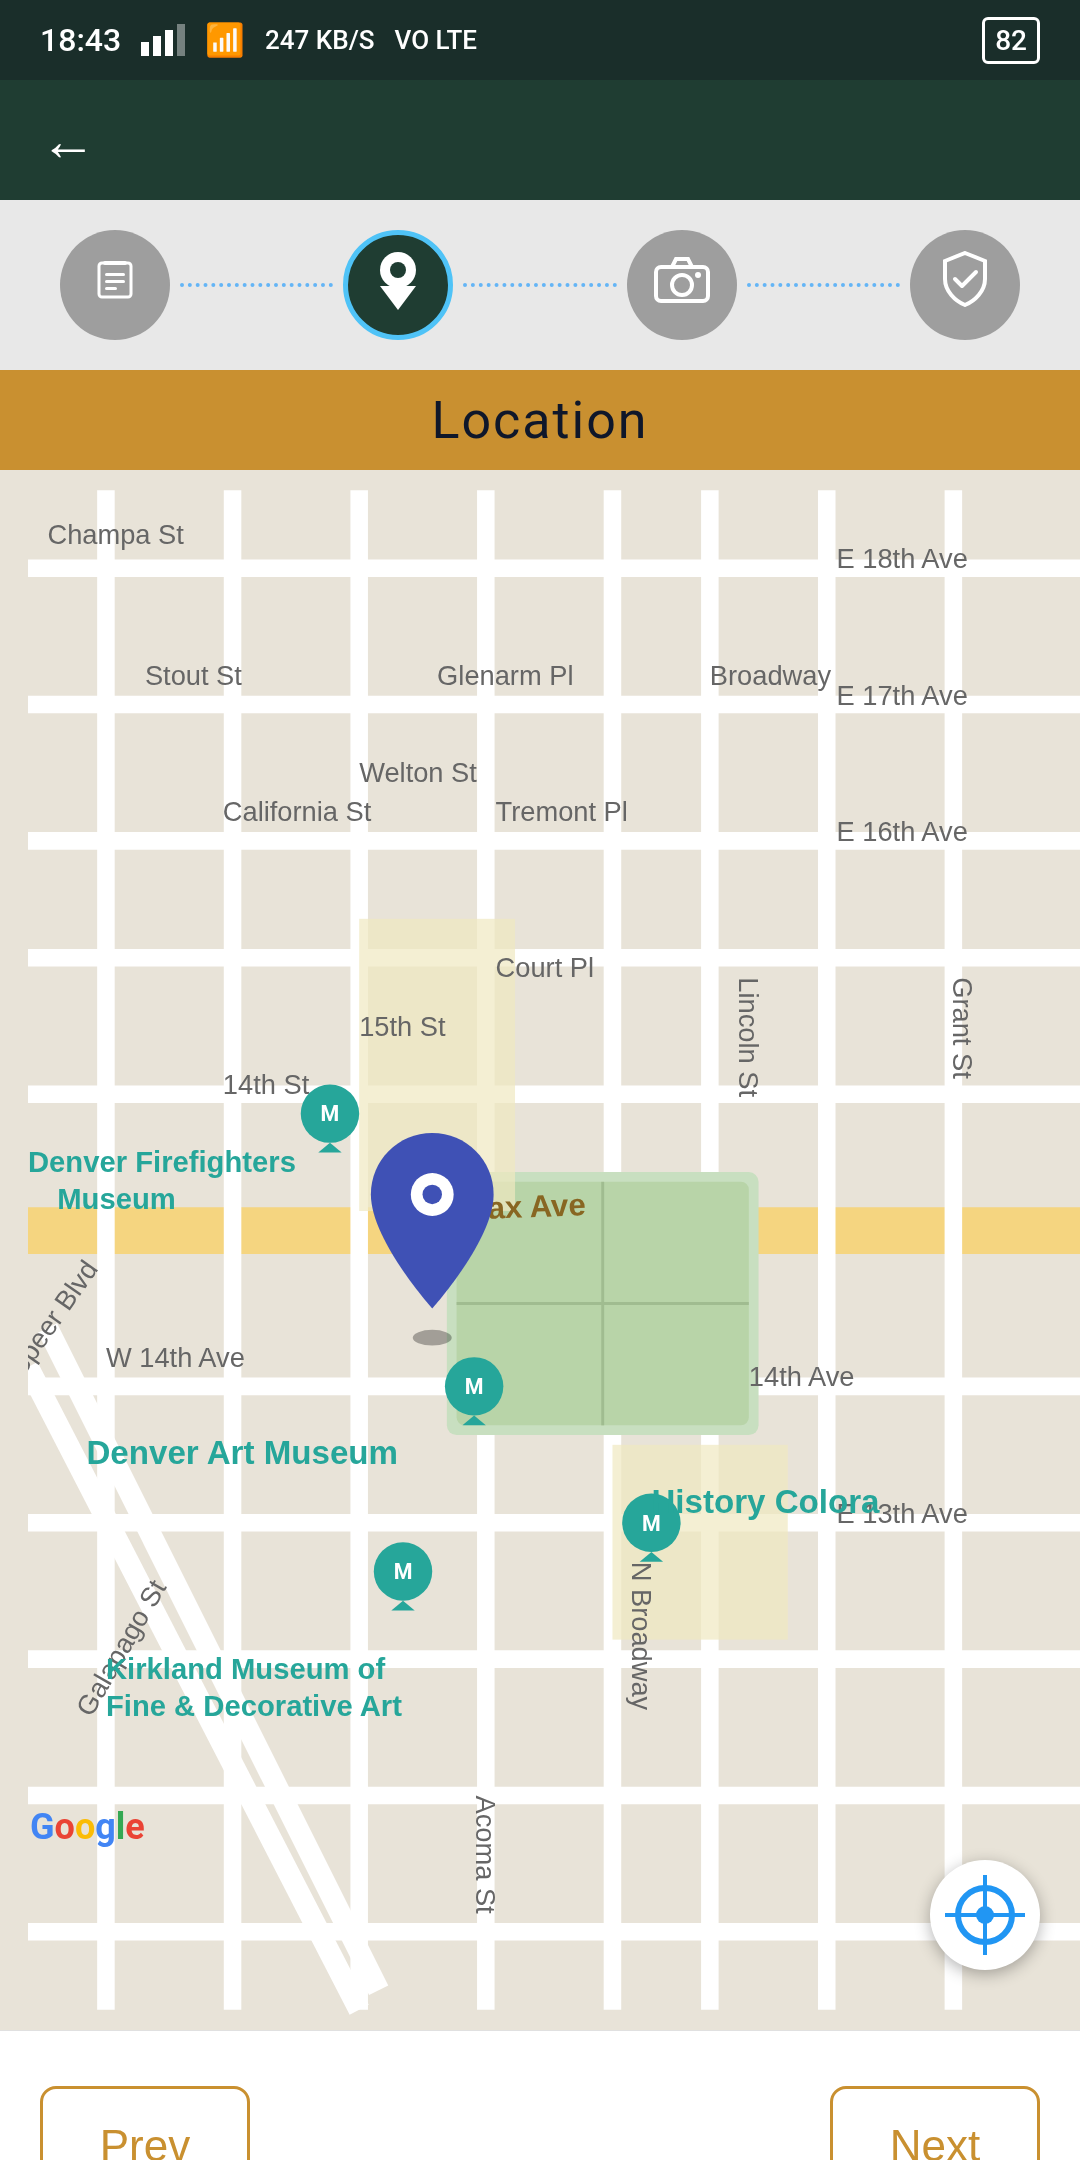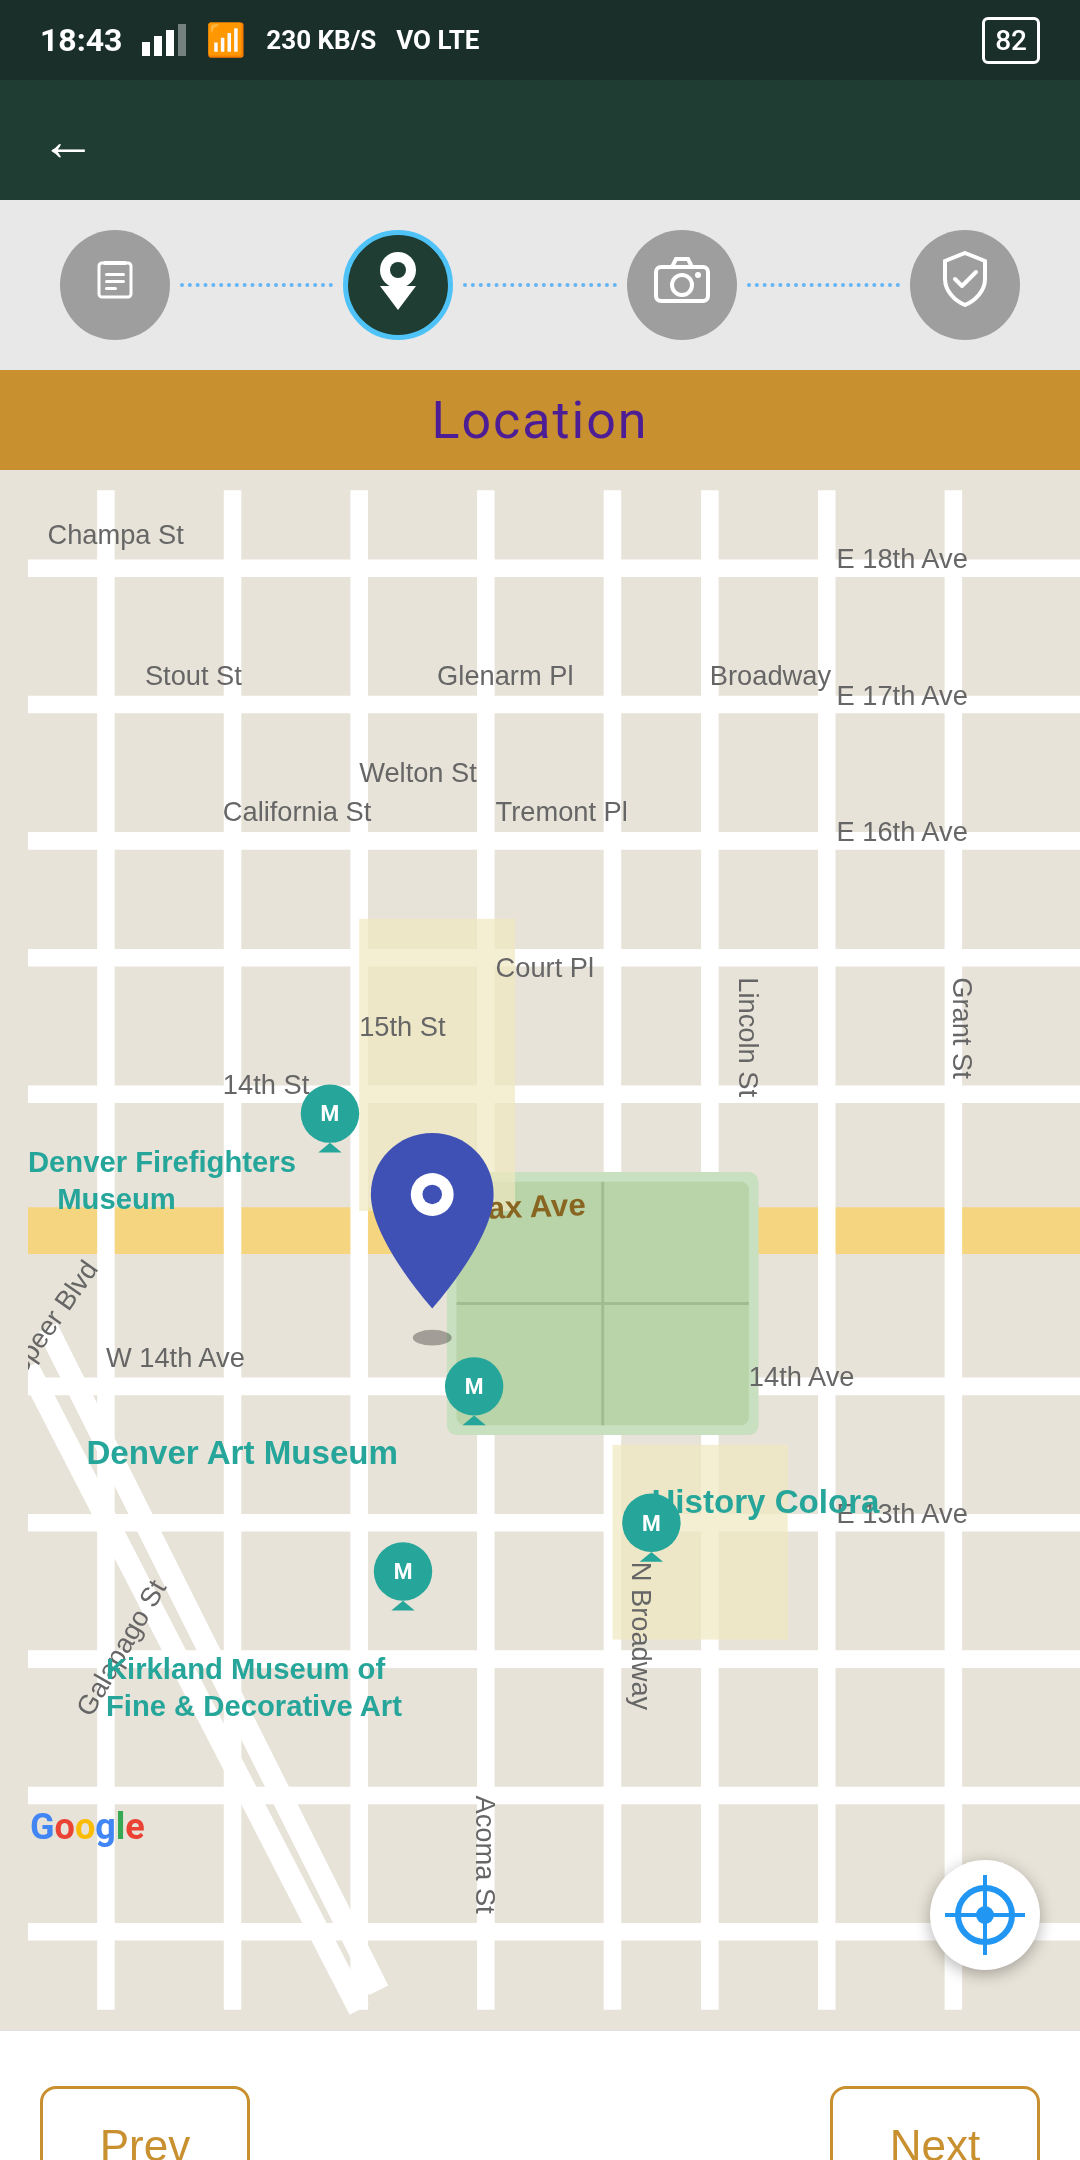--- a/index.html
+++ b/index.html
@@ -18,21 +18,21 @@
       background: #1a2e2a;
       height: 80px;
       display: flex;
       align-items: center;
       justify-content: space-between;
       padding: 0 40px;
       color: white;
       font-size: 32px;
       font-weight: 500;
     }
-    .status-left { display: flex; align-items: center; gap: 20px; font-weight: bold; }
+    .status-left { display: flex; align-items: center; gap: 20px; }
     .status-right { display: flex; align-items: flex-end; gap: 12px; }
     .battery-box {
       border: 3px solid white;
       border-radius: 6px;
       padding: 4px 10px;
       font-size: 28px;
     }
     .signal-bars { display: flex; align-items: flex-end; gap: 4px; }
     .signal-bars span {
       background: white;
@@ -107,21 +107,21 @@
 
     
     .location-banner {
       background: #c99030;
       height: 100px;
       display: flex;
       align-items: center;
       justify-content: center;
     }
     .location-banner-text {
-      color: #4c1d95;
+      color: #0f172a;
       font-size: 52px;
       font-weight: 400;
       letter-spacing: 2px;
     }
 
     
     .map-container {
       position: relative;
       width: 100%;
       height: 1560px;
@@ -227,21 +227,21 @@
 <div class="status-bar">
   <div class="status-left">
     <span>18:43</span>
     <div class="signal-bars">
       <span></span>
         <span></span>
         <span></span>
         <span></span>
     </div>
     <span style="font-size:32px;">📶</span>
-    <span style="font-size:26px;">230 KB/S</span>
+    <span style="font-size:26px;">247 KB/S</span>
     <span style="font-size:26px;">VO LTE</span>
   </div>
   <div class="status-right">
     <div class="battery-box">
       <span>82</span>
     </div>
   </div>
 </div>
 
 <div class="top-nav">

